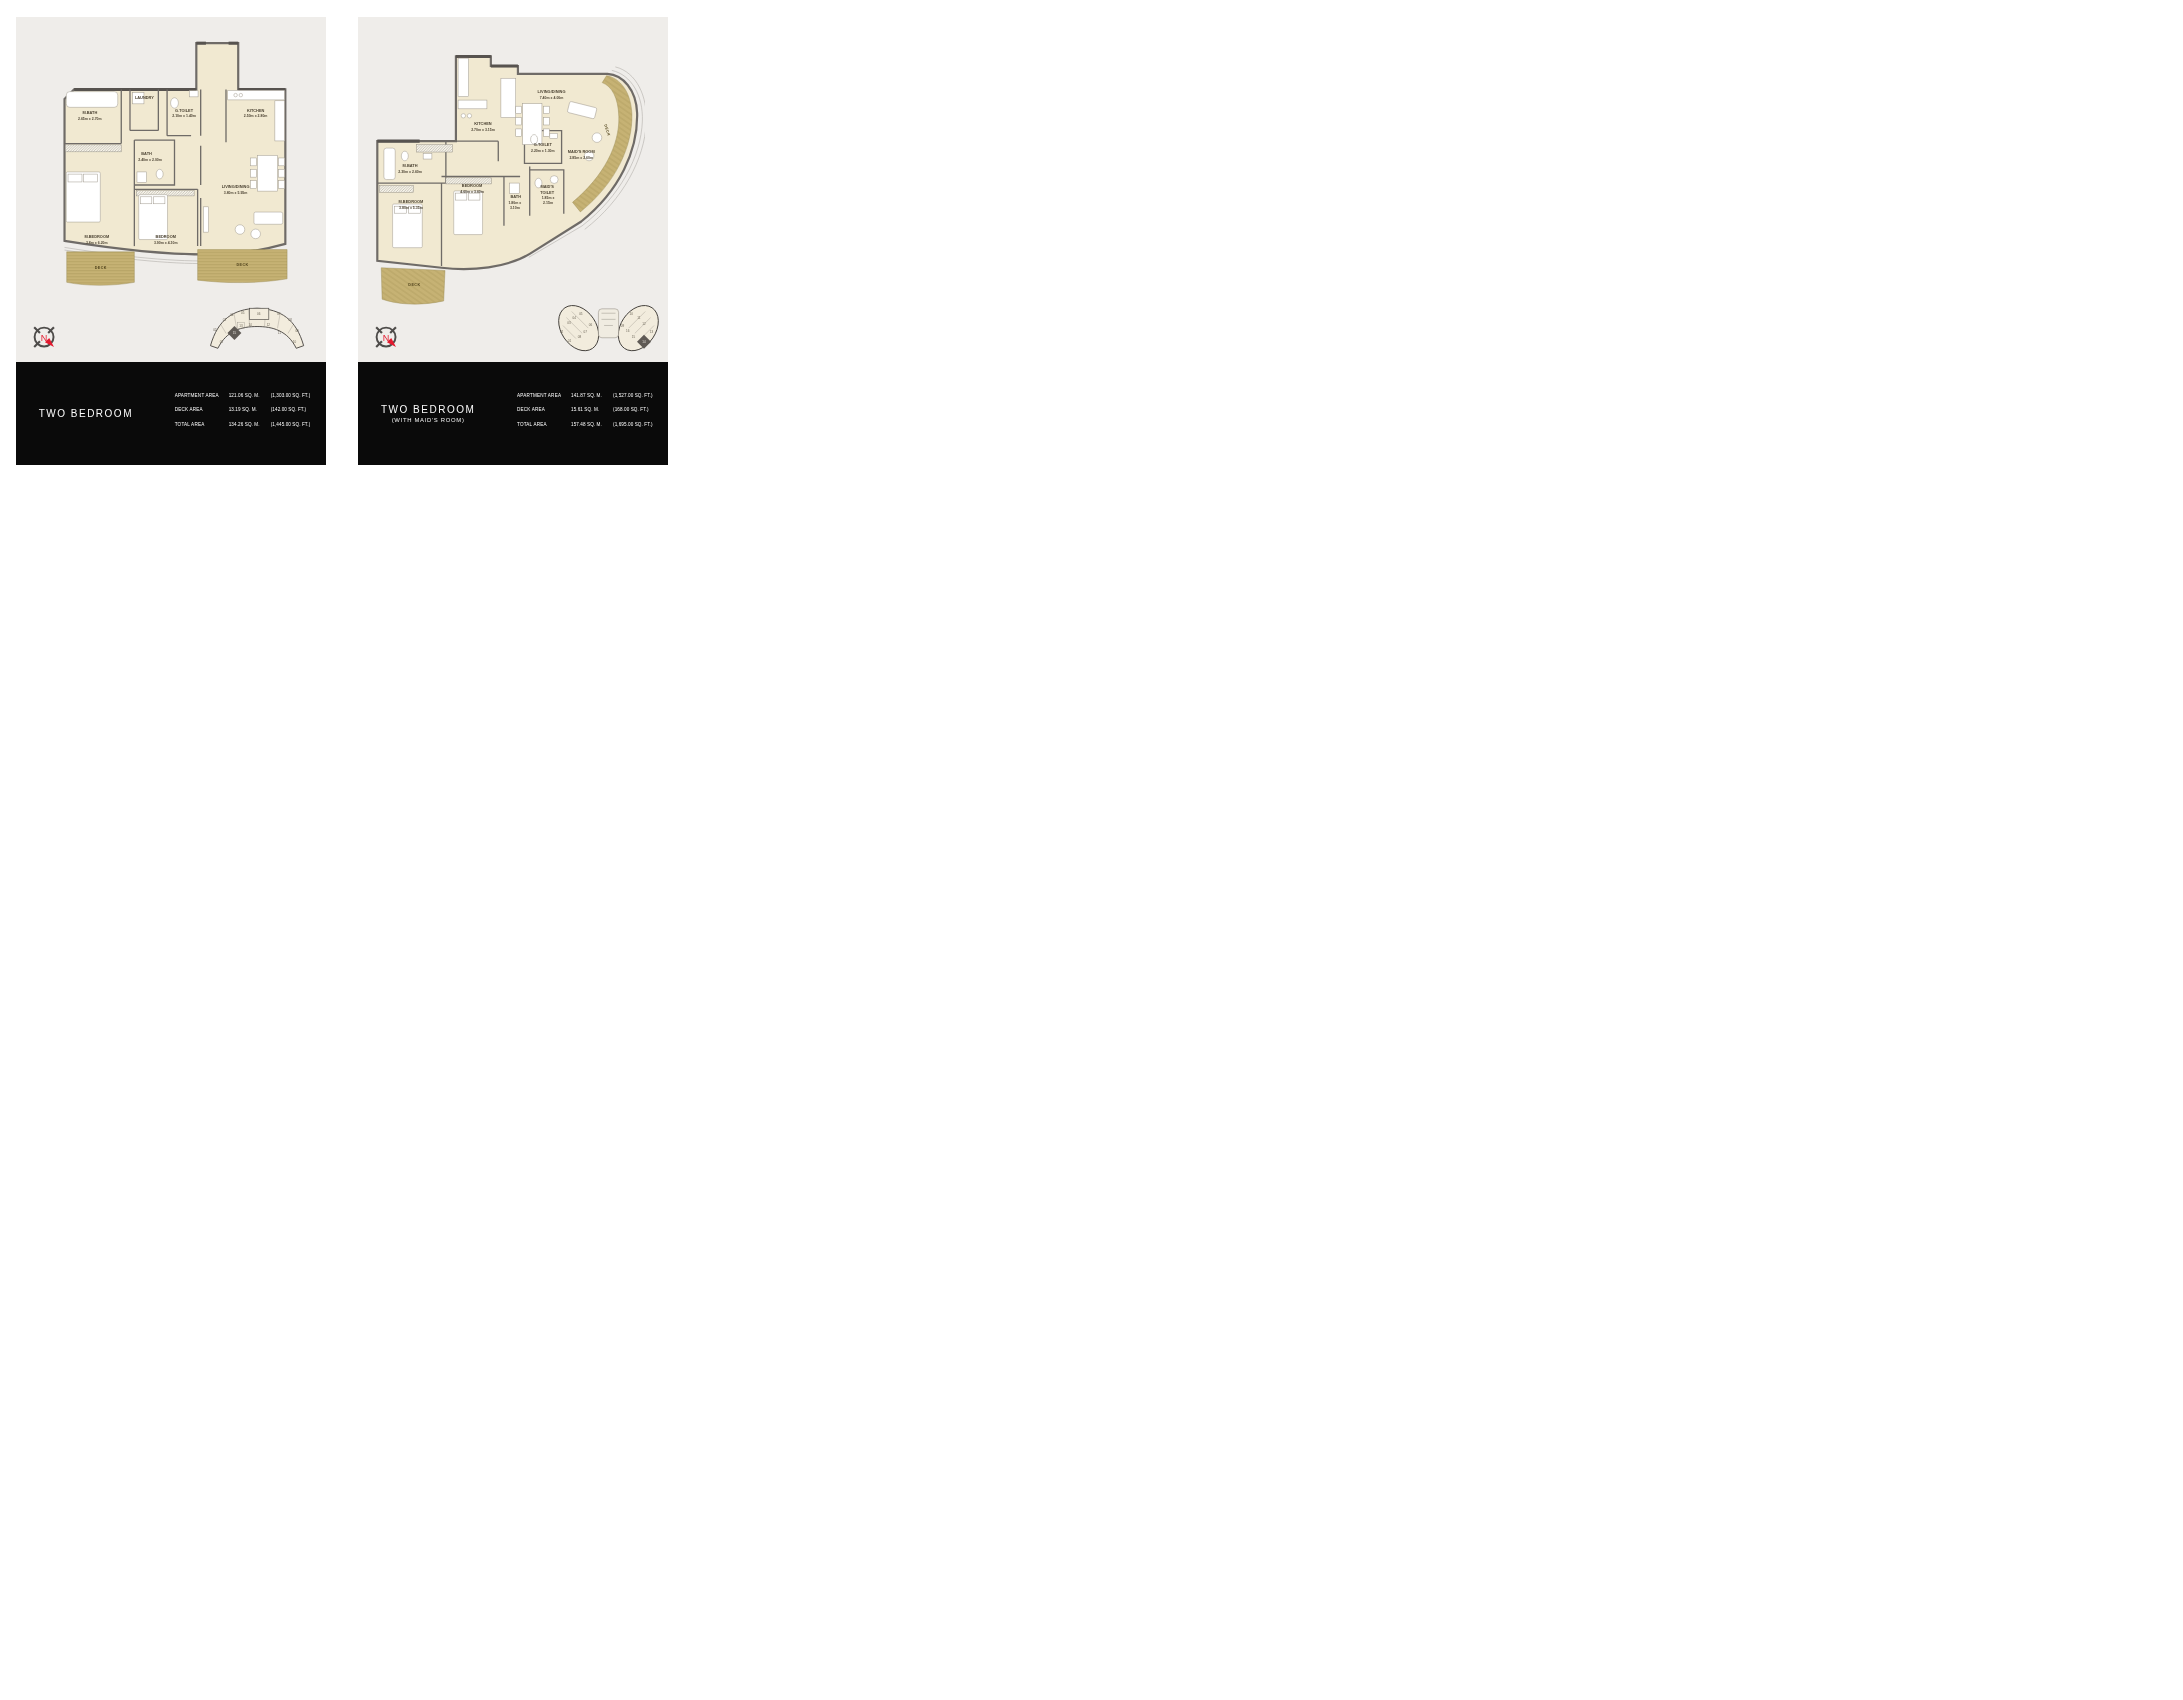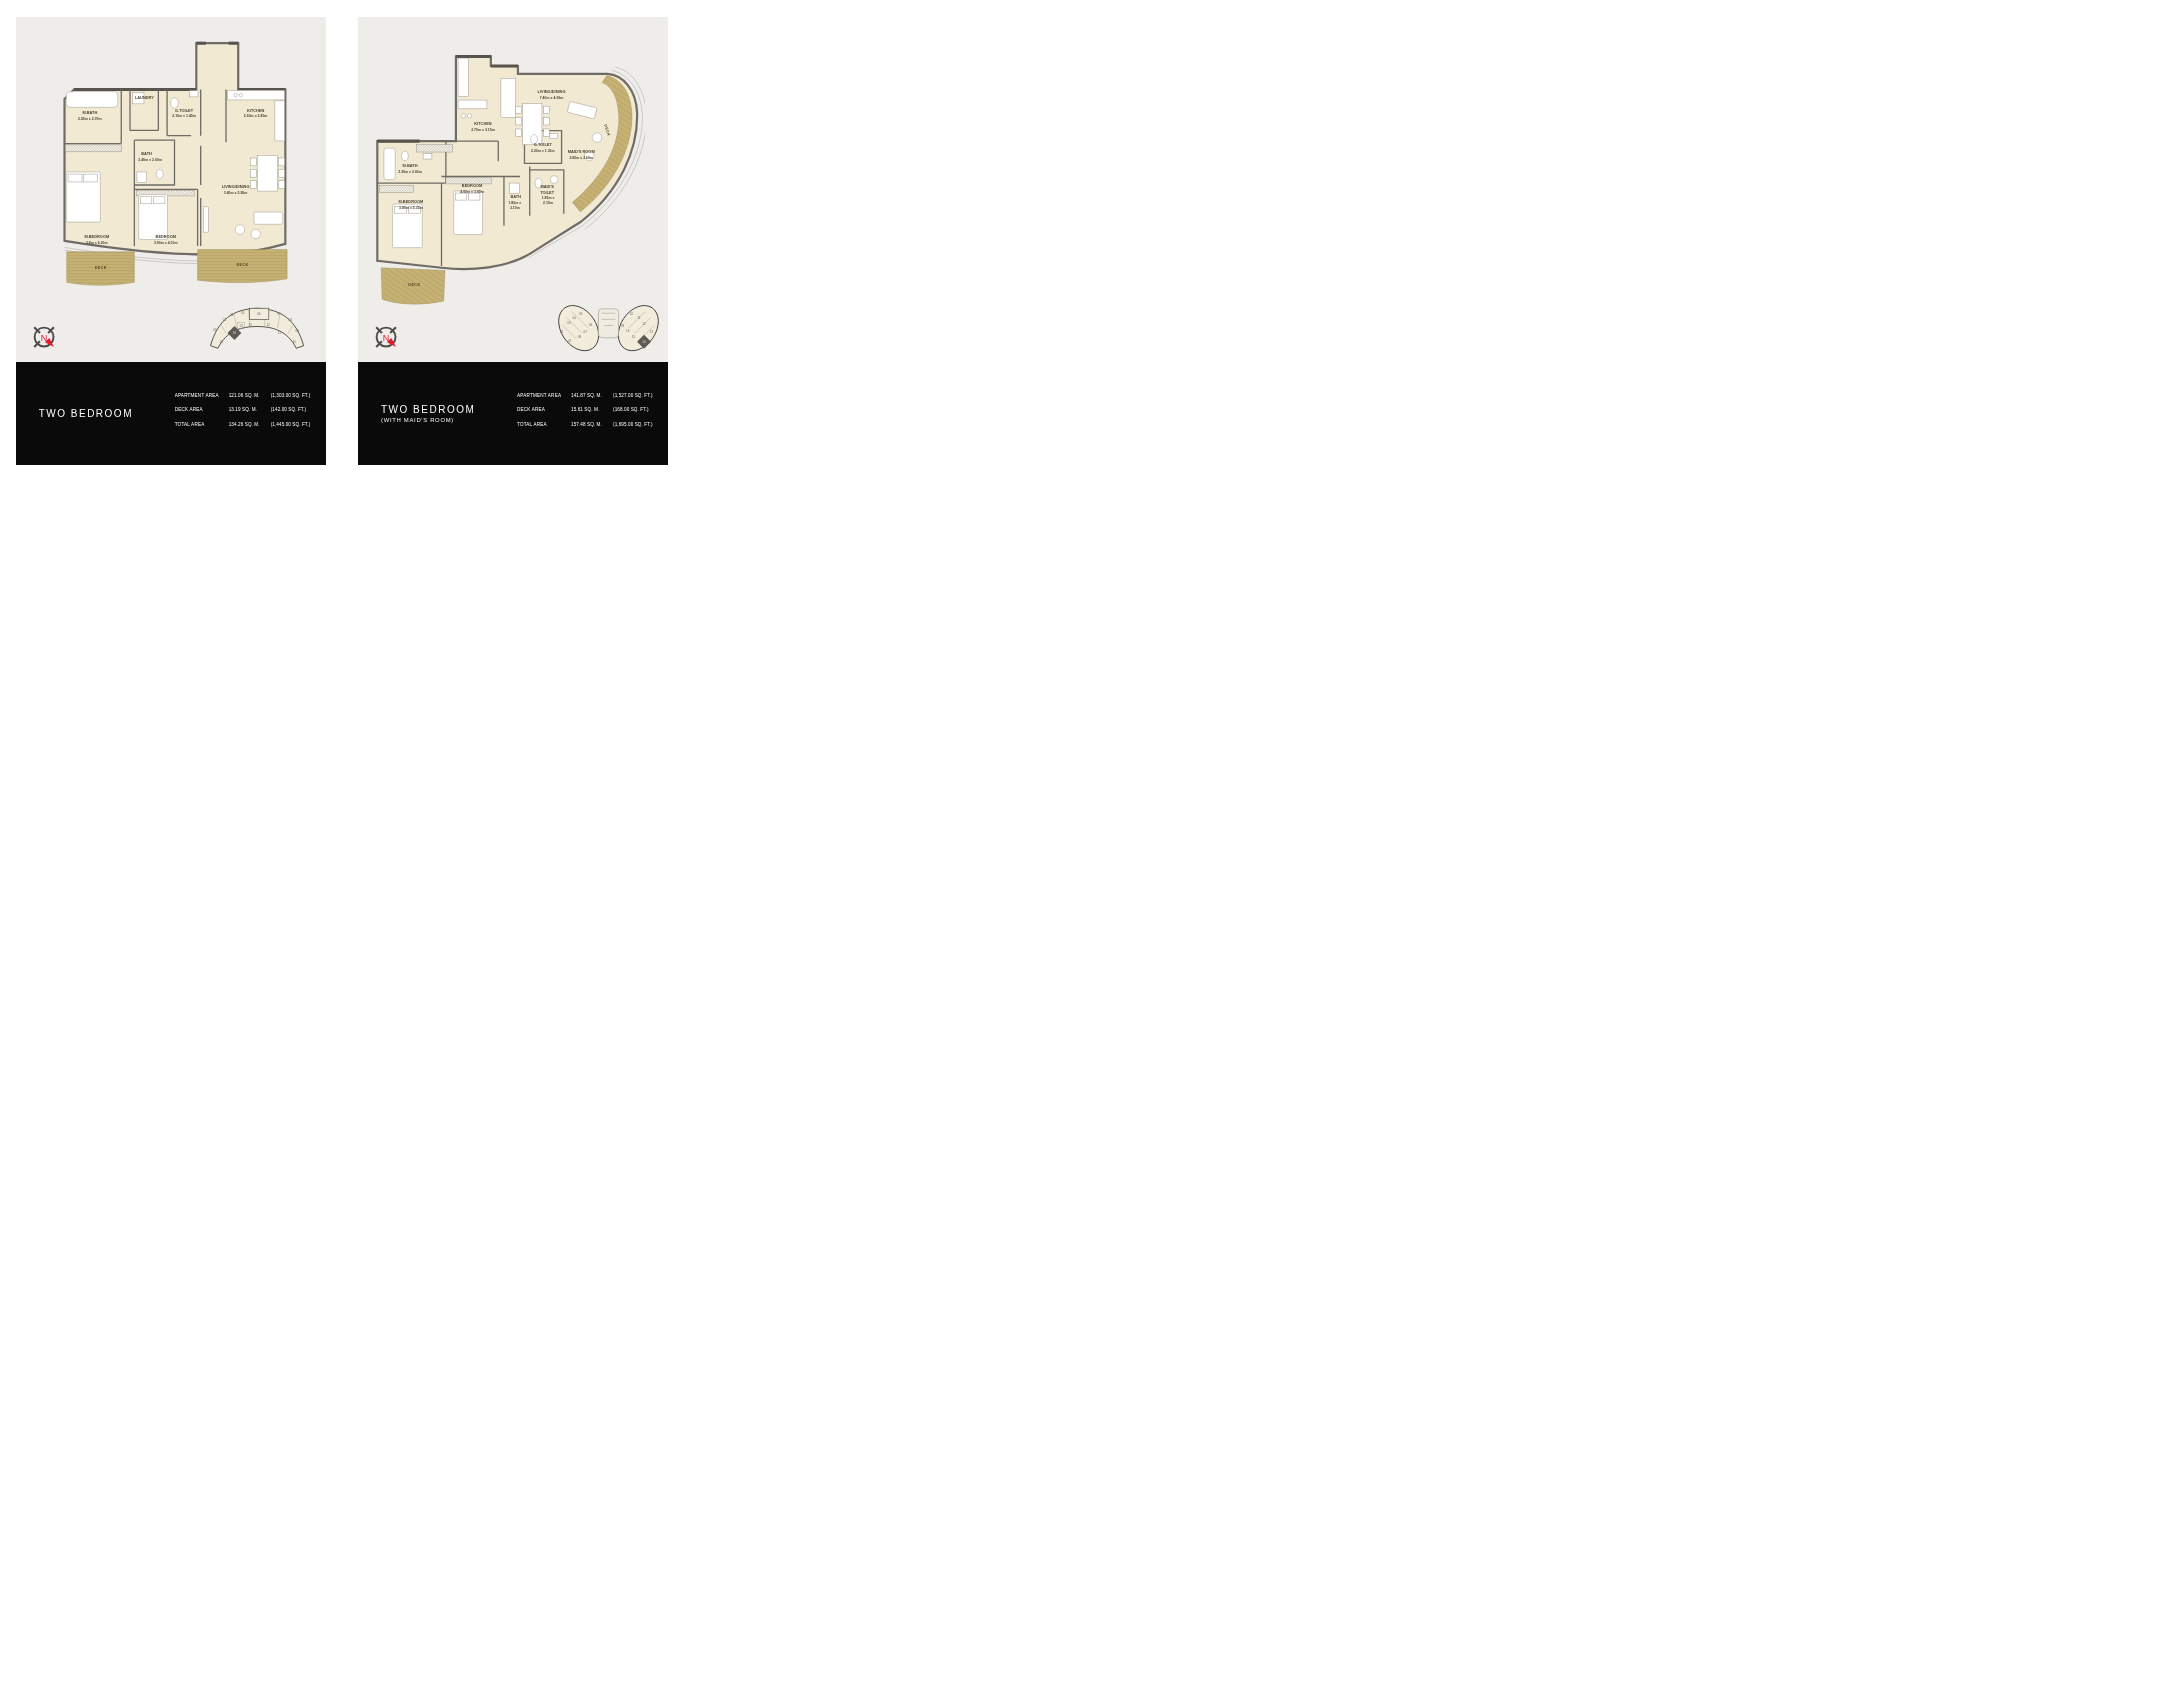--- a/index.html
+++ b/index.html
@@ -6,21 +6,21 @@
   .page{position:relative;width:683px;height:479px;background:#ffffff;font-family:"Liberation Sans",sans-serif;overflow:hidden;}
   .sheet-top{position:absolute;top:16.6px;width:310px;height:346px;background:#efedea;}
   #left-top{left:15.7px;} #right-top{left:358px;}
   .sheet-bottom{position:absolute;top:362px;width:310px;height:103px;background:#0a0a0a;}
   #left-bottom{left:15.7px;} #right-bottom{left:358px;}
   .plan-svg{position:absolute;}
   .compass{position:absolute;left:13px;top:305px;width:31px;height:31px;}
   .keyplan{position:absolute;}
   #left-top .keyplan{left:191px;top:285px;width:101px;height:56px;}
   #right-top .keyplan{left:197px;top:283px;width:107px;height:58px;}
-  .title-block{position:absolute;left:23px;top:0;height:100%;display:flex;flex-direction:column;justify-content:center;}
+  .title-block{position:absolute;left:23px;top:0;height:100%;display:flex;flex-direction:column;justify-content:center;text-align:center;}
   .sheet-title{color:#fbfbfb;font-size:10px;font-weight:400;letter-spacing:1.5px;line-height:1.15;}
   .sheet-subtitle{color:#f2f2f2;font-size:5.9px;font-weight:400;letter-spacing:0.7px;margin-top:1.7px;}
   .info-rows{position:absolute;left:159px;top:31px;}
   .info-row{display:flex;align-items:baseline;height:14.4px;color:#ffffff;}
   .info-label{width:54px;font-size:4.6px;letter-spacing:0.2px;}
   .info-metric{width:42px;font-size:4.6px;letter-spacing:0.1px;}
   .info-imperial{width:52px;font-size:4.6px;letter-spacing:0.1px;}
   
   .room-name{font-family:"Liberation Sans",sans-serif;font-size:9px;font-weight:bold;fill:#4d4434;}
   .room-dims{font-family:"Liberation Sans",sans-serif;font-size:8px;font-weight:bold;fill:#4d4434;}

